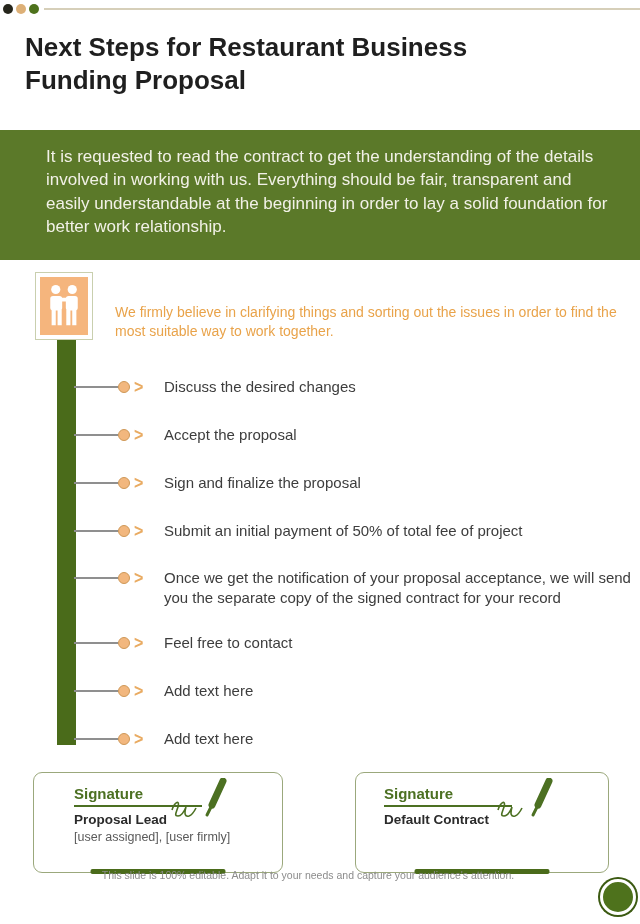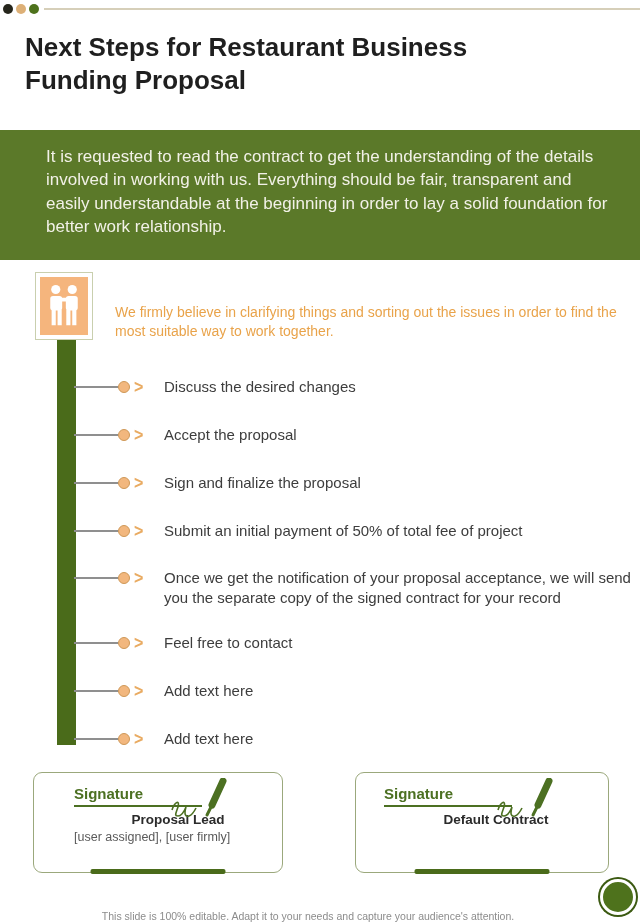--- a/index.html
+++ b/index.html
@@ -50,27 +50,27 @@
   
   .sig-box {
     position:absolute; top:772px; height:101px; background:#fff;
     border:1px solid #9ba87c; border-radius:9px; box-sizing:border-box;
   }
   .sig-box.left  { left:33px;  width:250px; padding-left:40px; }
   .sig-box.right { left:355px; width:254px; padding-left:28px; }
   .sig-head { margin:12px 0 0 0; font-size:15px; font-weight:bold; color:#4c7022; }
   .sig-rule { margin-top:3px; width:128px; height:2px; background:#4c7022; }
   .sig-pen  { position:absolute; top:5px; right:52px; }
-  .sig-name { margin:5px 0 0 0; font-size:13.5px; font-weight:bold; color:#2b2b2b;text-align:center; }
+  .sig-name { margin:5px 0 0 0; font-size:13.5px; font-weight:bold; color:#2b2b2b; }
   .sig-detail { margin:2px 0 0 0; font-size:12.5px; line-height:17px; color:#5a5a5a; }
   .sig-bar { position:absolute; bottom:-2px; left:50%; transform:translateX(-50%);
              width:135px; height:5px; background:#4a6b1a; border-radius:2px; }
   
   .footer {
-    position:absolute; left:0; top:899px; width:616px; text-align:center;
+    position:absolute; left:0; top:858px; width:616px; text-align:center;
     font-size:10.5px; color:#8c8c8c;
   }
   .corner-circle {
     position:absolute; left:600px; top:879px; width:36px; height:36px; border-radius:50%;
     background:#4e721c; border:3px solid #ffffff; box-sizing:border-box;
     box-shadow:0 0 0 2px #3c5a12;
   }
 </style>
 </head>
 <body>

